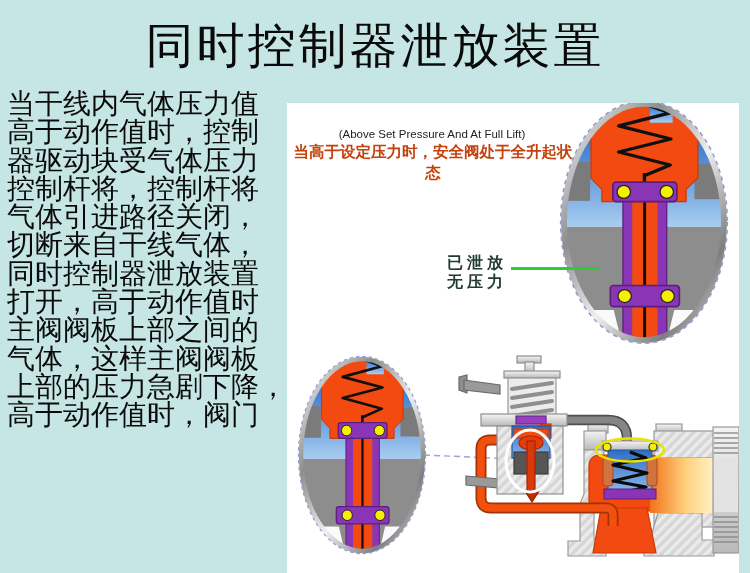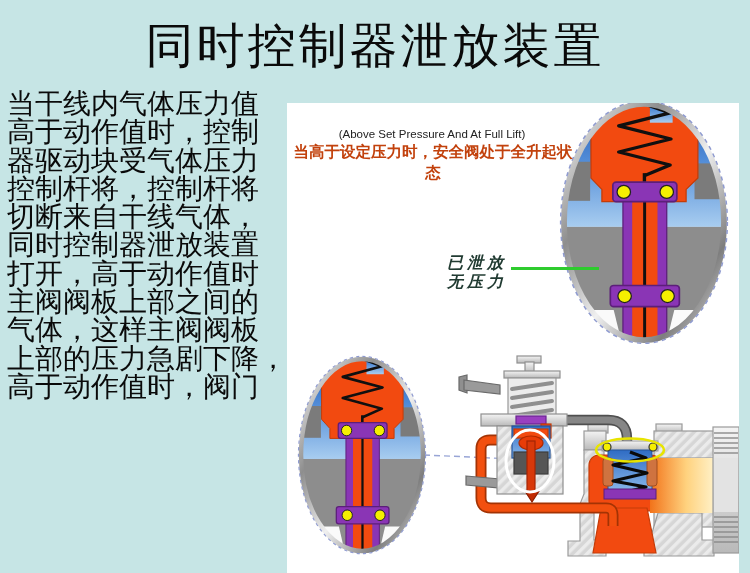--- a/index.html
+++ b/index.html
@@ -10,35 +10,36 @@
   .body-text{position:absolute;left:7px;top:90px;width:298px;color:#0a0a0a;
          font-size:28px;line-height:28.3px;}
   .body-text div{white-space:nowrap;}
   .panel{position:absolute;left:287px;top:103px;width:452px;height:569px;background:#ffffff;}
   .hdr-en{position:absolute;top:25px;left:0;width:290px;text-align:center;
          font-family:"Liberation Sans","DejaVu Sans",sans-serif;font-size:11.5px;color:#222;}
   .hdr-zh{position:absolute;top:39px;left:0;width:292px;text-align:center;
          font-family:"Liberation Sans","DejaVu Sans",sans-serif;font-size:15.5px;font-weight:bold;color:#c2410c;}
   .callout{position:absolute;left:160px;top:150px;
          font-family:"Liberation Sans","DejaVu Sans",sans-serif;font-weight:bold;
-         font-size:16px;line-height:19px;letter-spacing:4px;color:#213b32;font-style:italic;}
+         font-size:16px;line-height:19px;letter-spacing:4px;color:#213b32;}
   svg.diagram{position:absolute;left:0;top:0;display:block;}
 </style>
 </head>
 <body>
 
 <div class="slide">
 
   <h1 class="title">同时控制器泄放装置</h1>
 
   <div class="body-text">
     <div>当干线内气体压力值</div>
     <div>高于动作值时，控制</div>
     <div>器驱动块受气体压力</div>
     <div>控制杆将，控制杆将</div>
+    <div>气体引进路径关闭，</div>
     <div>切断来自干线气体，</div>
     <div>同时控制器泄放装置</div>
     <div>打开，高于动作值时</div>
     <div>主阀阀板上部之间的</div>
     <div>气体，这样主阀阀板</div>
     <div>上部的压力急剧下降，</div>
     <div>高于动作值时，阀门</div>
   </div>
 
   <div class="panel">

